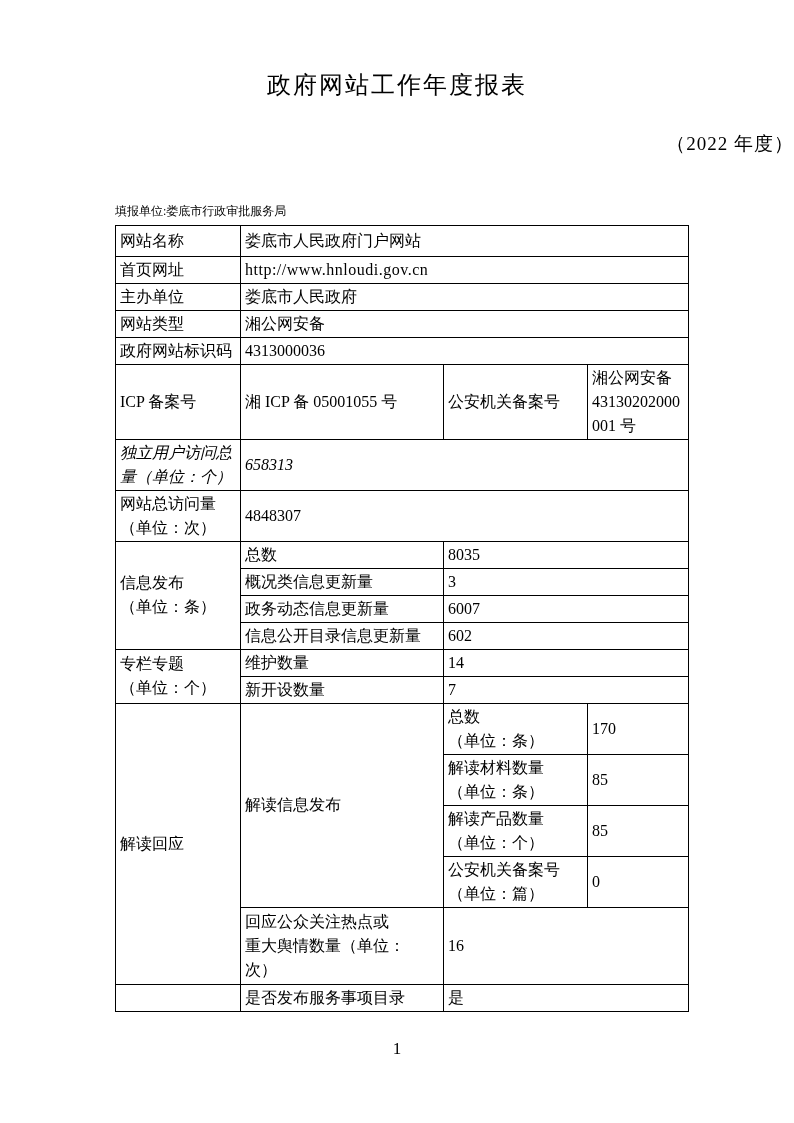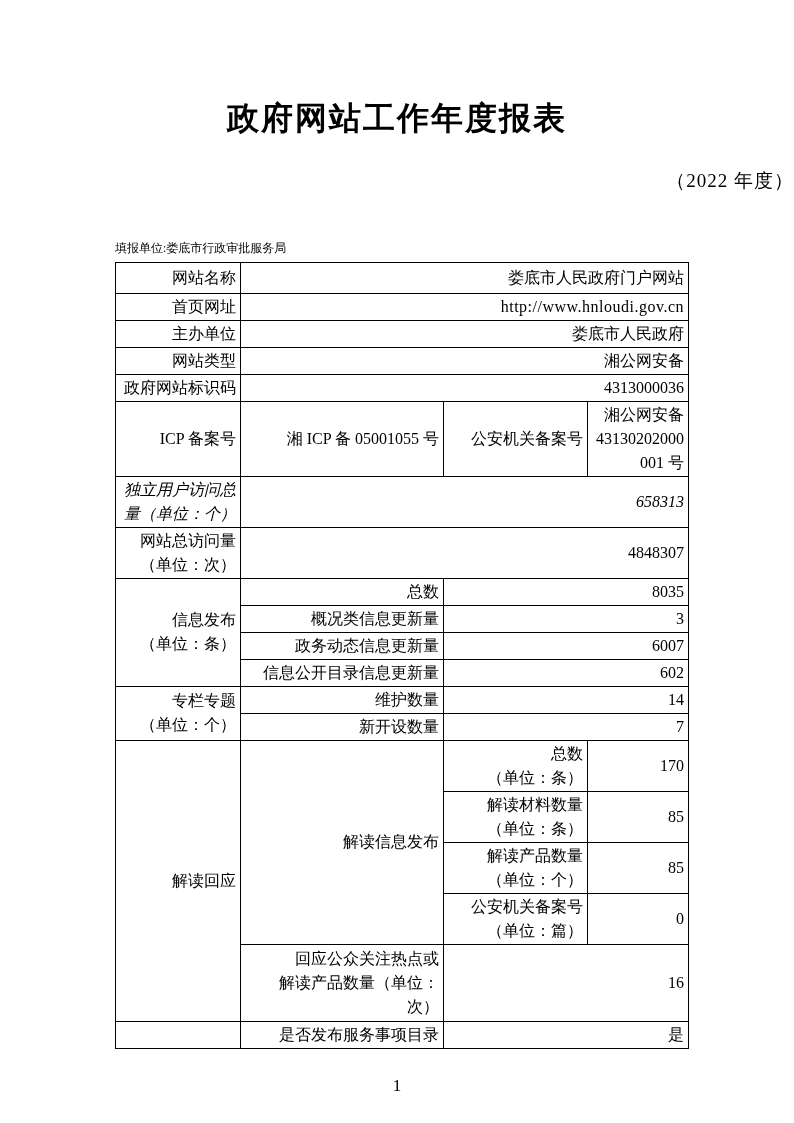--- a/index.html
+++ b/index.html
@@ -8,24 +8,24 @@
     background: #ffffff;
     color: #000000;
     font-family: "Liberation Serif", "DejaVu Serif", serif;
   }
   .page {
     position: relative;
     width: 794px; height: 1123px;
     overflow: hidden;
   }
   .title {
-    padding-top: 100px;
+    padding-top: 72px;
     text-align: center;
-    font-size: 32px;
-    font-weight: bold;
+    font-size: 24px;
+    font-weight: normal;
     letter-spacing: 2px;
     line-height: 1.15;
   }
   .subtitle {
     margin-top: 31px;
     text-align: right;
     font-size: 19px;
     letter-spacing: 1px;
   }
   .filing {
@@ -34,21 +34,21 @@
   }
   table.report {
     border-collapse: collapse;
     table-layout: fixed;
     margin-left: 115px;
     width: 573px;
   }
   table.report td {
     border: 1px solid #000000;
     font-size: 16px;
-    text-align: right;
+    text-align: left;
     vertical-align: middle;
     padding: 1px 4px;
     line-height: 1.5;
     overflow: hidden;
   }
   .ml { white-space: pre-line; line-height: 1.42; }
   .left { text-align: left; }
   .url { letter-spacing: 0.5px; }
   tr.h31 { height: 31px; }
   tr.h27 { height: 27px; }
@@ -174,21 +174,21 @@
 （单位：个）</td>
       <td>85</td>
     </tr>
     <tr class="h45">
       <td class="ml">公安机关备案号
 （单位：篇）</td>
       <td>0</td>
     </tr>
     <tr class="h77">
       <td class="ml">回应公众关注热点或
-解读产品数量（单位：
+重大舆情数量（单位：
 次）</td>
       <td colspan="2">16</td>
     </tr>
 
     <tr class="h27">
       <td></td>
       <td>是否发布服务事项目录</td>
       <td colspan="2">是</td>
     </tr>
   </tbody>

